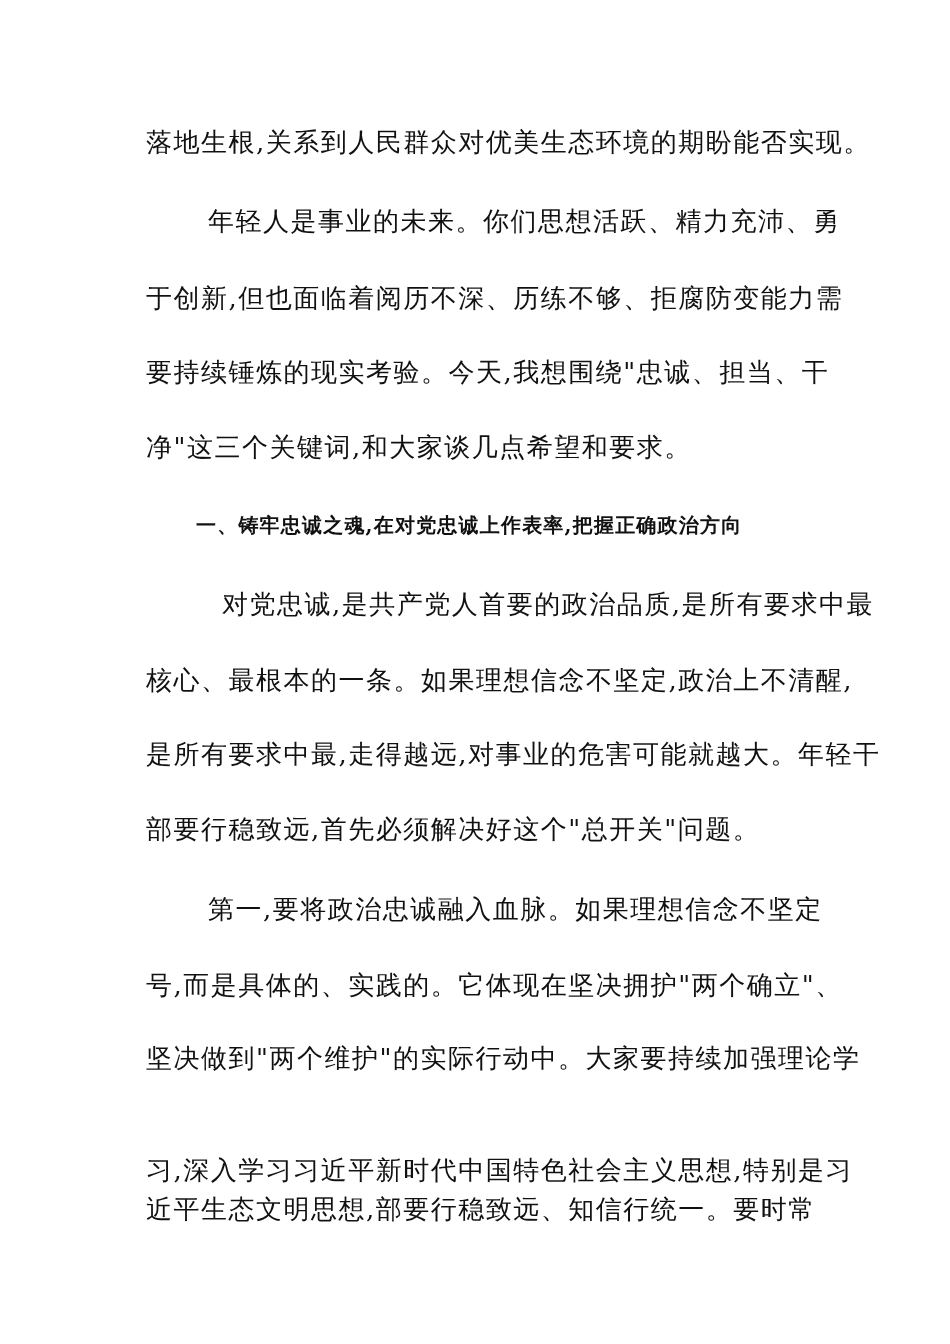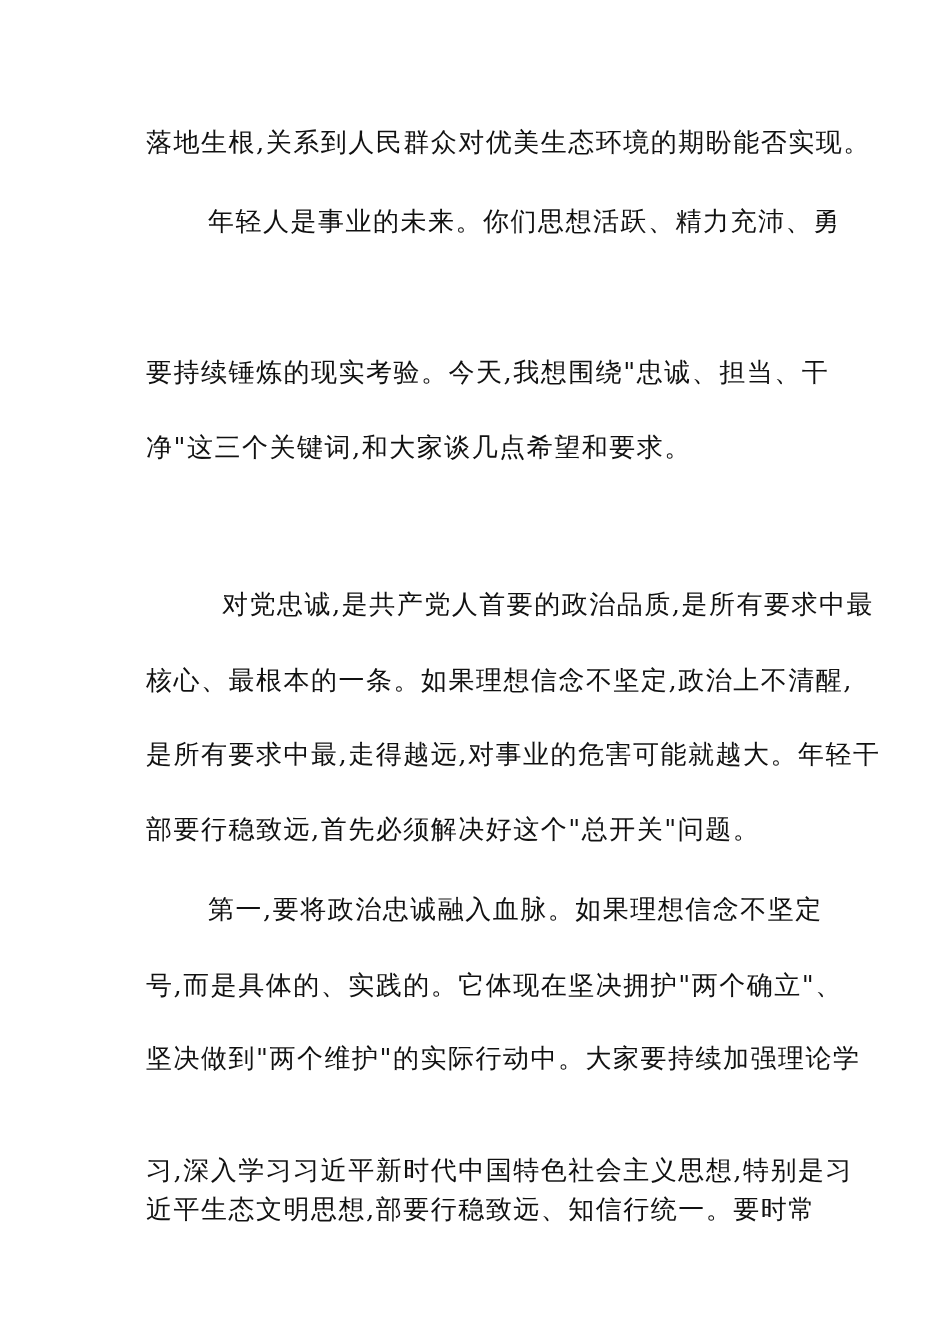--- a/index.html
+++ b/index.html
@@ -47,23 +47,25 @@
     }
   </style>
 </head>
 <body>
 
 <div class="page">
 
   <div class="line" style="top:126px;">落地生根,关系到人民群众对优美生态环境的期盼能否实现。</div>
 
   <div class="line indent" style="top:205px;">年轻人是事业的未来。你们思想活跃、精力充沛、勇</div>
+  <div class="line" style="top:282px;">于创新,但也面临着阅历不深、历练不够、拒腐防变能力需</div>
   <div class="line" style="top:356px;">要持续锤炼的现实考验。今天,我想围绕"忠诚、担当、干</div>
   <div class="line" style="top:431px;">净"这三个关键词,和大家谈几点希望和要求。</div>
 
+  <div class="heading" style="top:511px;">一、铸牢忠诚之魂,在对党忠诚上作表率,把握正确政治方向</div>
 
   <div class="line indent" style="top:588px;text-align:center;">对党忠诚,是共产党人首要的政治品质,是所有要求中最</div>
   <div class="line" style="top:664px;">核心、最根本的一条。如果理想信念不坚定,政治上不清醒,</div>
   <div class="line" style="top:738px;">是所有要求中最,走得越远,对事业的危害可能就越大。年轻干</div>
   <div class="line" style="top:813px;">部要行稳致远,首先必须解决好这个"总开关"问题。</div>
 
   <div class="line indent" style="top:893px;">第一,要将政治忠诚融入血脉。如果理想信念不坚定</div>
   <div class="line" style="top:969px;">号,而是具体的、实践的。它体现在坚决拥护"两个确立"、</div>
   <div class="line" style="top:1042px;">坚决做到"两个维护"的实际行动中。大家要持续加强理论学</div>
   <div class="line" style="top:1154px;">习,深入学习习近平新时代中国特色社会主义思想,特别是习</div>

